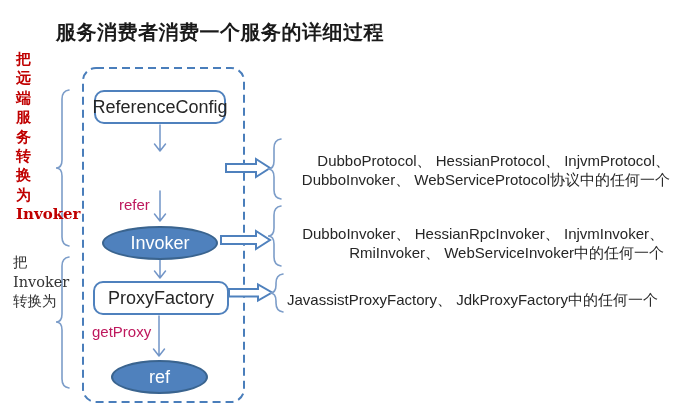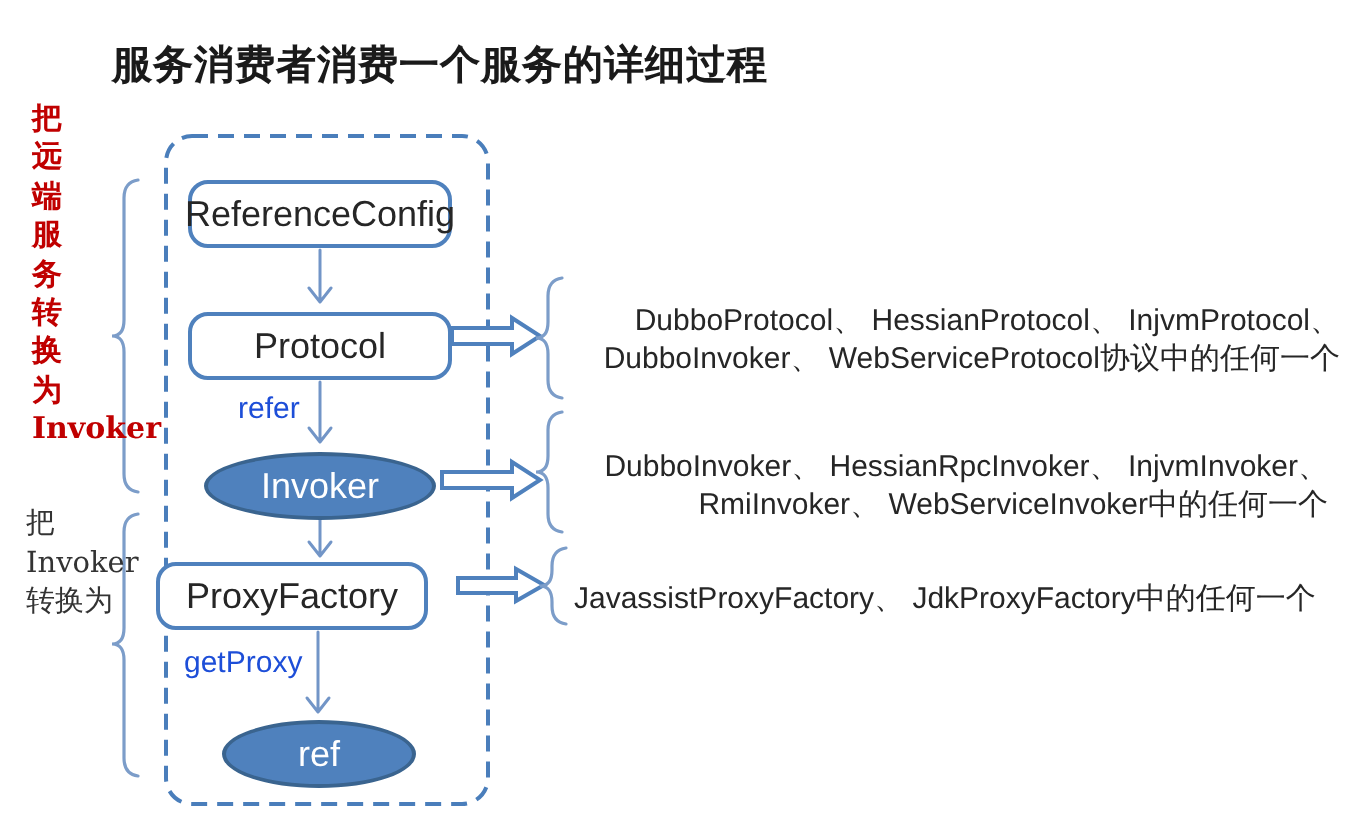--- a/index.html
+++ b/index.html
@@ -33,24 +33,24 @@
   .node-rect {
     background:#ffffff; border:2px solid #4F81BD; border-radius:10px;
   }
   .node-ellipse {
     background:#4F81BD; border:2px solid #3A648F; border-radius:50%;
     color:#ffffff;
   }
   #node-reference-config { left:94px;  top:90px;  width:132px; height:34px; }
   #node-protocol         { left:94px;  top:156px; width:132px; height:34px; }
   #node-invoker          { left:102px; top:226px; width:116px; height:34px; }
-  #node-proxy-factory    { left:78px;  top:281px; width:136px; height:34px;text-align:right; }
+  #node-proxy-factory    { left:93px;  top:281px; width:136px; height:34px;text-align:right; }
   #node-ref              { left:111px; top:360px; width:97px;  height:34px; }
 
-  .edge-label { position:absolute; font-size:15px; color:#1d4ed8; white-space:nowrap; }
+  .edge-label { position:absolute; font-size:15px; color:#be185d; white-space:nowrap; }
   #label-refer    { left:119px; top:196px; }
   #label-getproxy { left:92px;  top:323px; }
 
   .note { position:absolute; font-size:15px; line-height:19px; color:#262626; }
   .note div { white-space:nowrap; }
   .note-center { text-align:right; }
   #note-protocol      { left:282px; top:151px; width:388px; }
   #note-invoker       { left:282px; top:224px; width:382px; }
   #note-proxy-factory { left:287px; top:290px; width:388px; }
 </style>
@@ -99,21 +99,20 @@
     <div>Invoker</div>
   </div>
 
   <div class="vcol black-col">
     <div>把</div>
     <div>Invoker</div>
     <div>转换为</div>
   </div>
 
   <div id="node-reference-config" class="node node-rect">ReferenceConfig</div>
-  <div id="node-protocol" class="node node-rect">Protocol</div>
   <div id="node-invoker" class="node node-ellipse">Invoker</div>
   <div id="node-proxy-factory" class="node node-rect">ProxyFactory</div>
   <div id="node-ref" class="node node-ellipse">ref</div>
 
   <div id="label-refer" class="edge-label">refer</div>
   <div id="label-getproxy" class="edge-label">getProxy</div>
 
   <div id="note-protocol" class="note note-center">
     <div>DubboProtocol、 HessianProtocol、 InjvmProtocol、</div>
     <div>DubboInvoker、 WebServiceProtocol协议中的任何一个</div>

